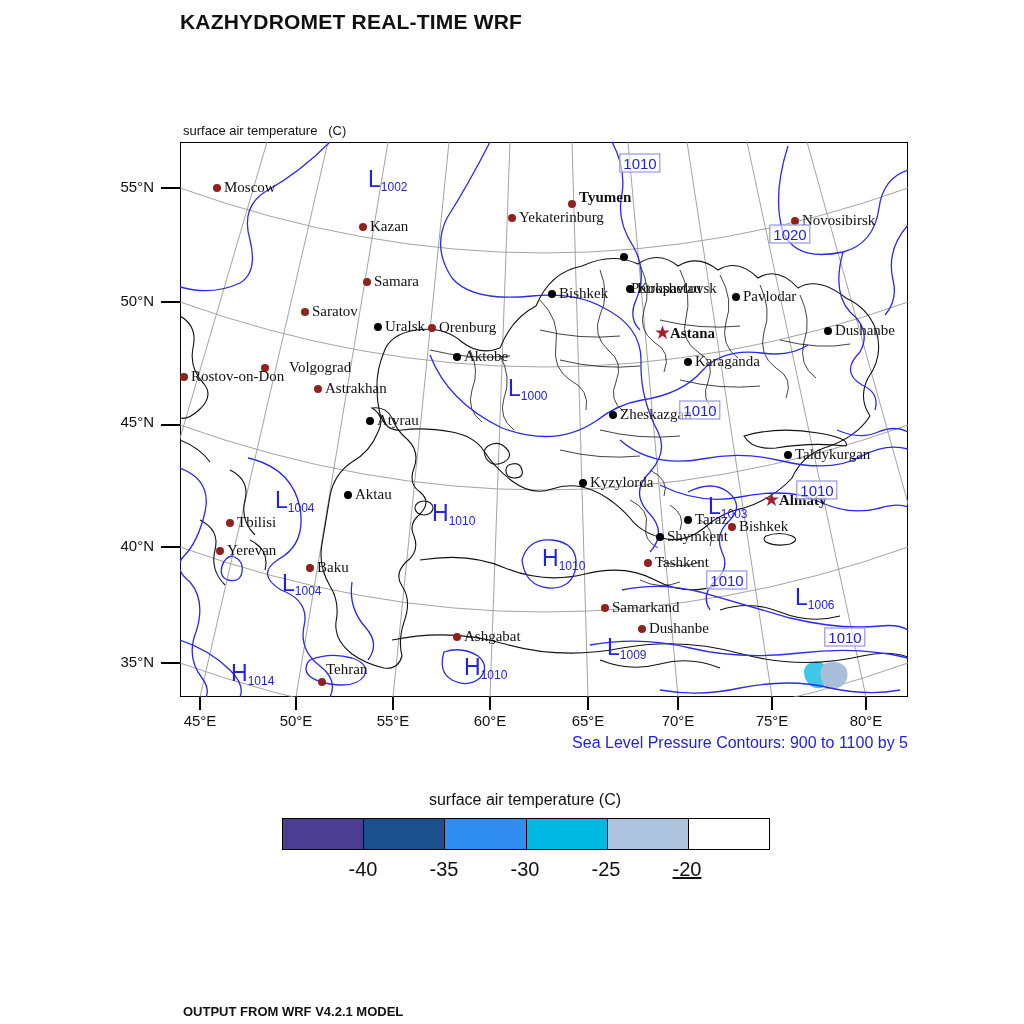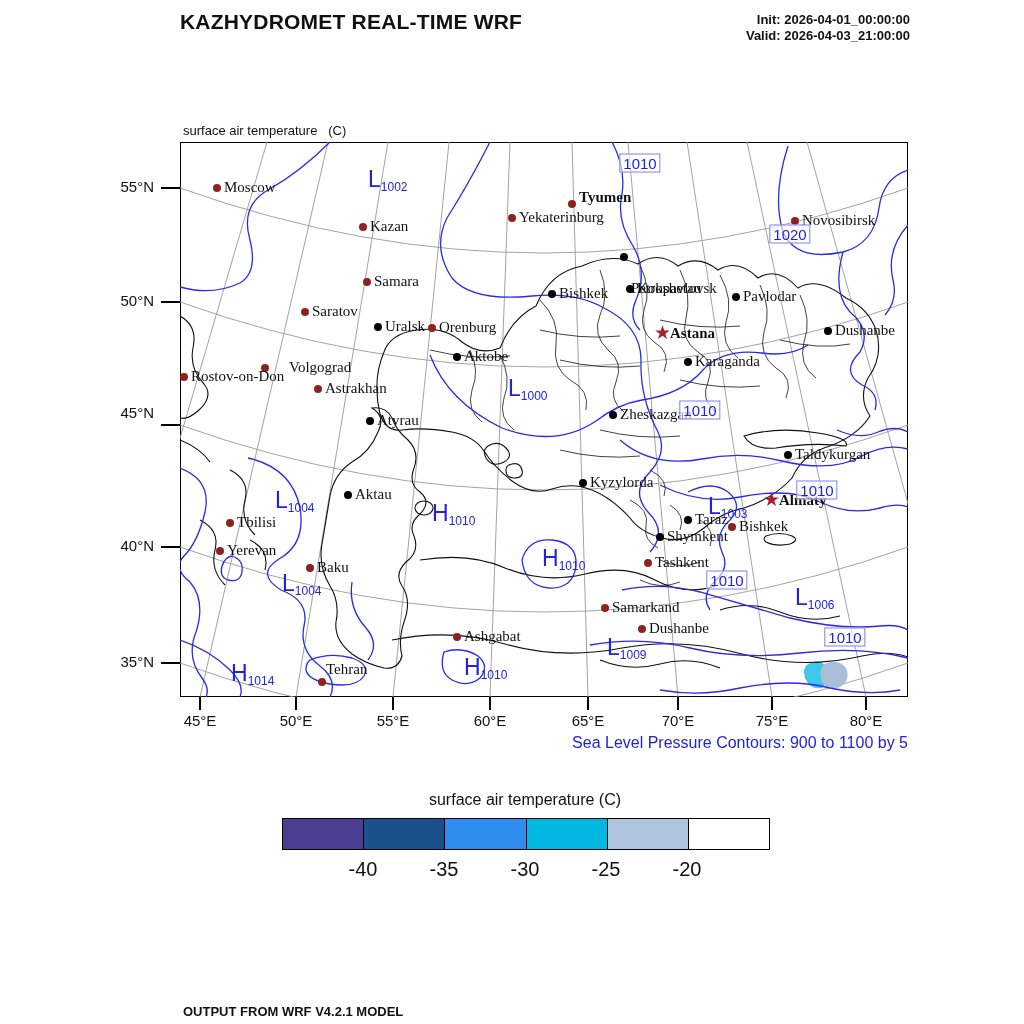--- a/index.html
+++ b/index.html
@@ -32,24 +32,20 @@
   .cbar-tick{font-size:20px;transform:translateX(-50%);}
   #footer{left:183px;top:969px;font-size:13px;font-weight:bold;line-height:17px;white-space:pre;}
 </style>
 </head>
 <body>
 
 <div id="page">
 
   <div class="abs" id="title">KAZHYDROMET REAL-TIME WRF</div>
 
-  <div class="abs" id="initvalid">
-    <div>Init: 2026-04-01_00:00:00</div>
-    <div>Valid: 2026-04-03_21:00:00</div>
-  </div>
 
   <div class="abs" id="fieldlabels">
     <div>surface air temperature   (C)</div>
     <div>Sea Level Pressure   (hPa)</div>
   </div>
 
   <div class="abs" id="mapframe"></div>
 
   <svg class="abs" id="mapsvg" width="728" height="555" viewBox="180 142 728 555">
 
@@ -165,21 +161,21 @@
   <div class="abs" id="footer">
     <div>OUTPUT FROM WRF V4.2.1 MODEL</div>
     
   </div>
 
 <div class="abs tickH" style="top: 187.2px;"></div>
     <div class="abs lat-label" style="top: 178px;">55°N</div>
     <div class="abs tickH" style="top: 301.2px;"></div>
     <div class="abs lat-label" style="top: 292px;">50°N</div>
     <div class="abs tickH" style="top: 424.2px;"></div>
-    <div class="abs lat-label" style="top: 404px;">45°N</div>
+    <div class="abs lat-label" style="top: 413px;">45°N</div>
     <div class="abs tickH" style="top: 546.2px;"></div>
     <div class="abs lat-label" style="top: 537px;">40°N</div>
     <div class="abs tickH" style="top: 662.2px;"></div>
     <div class="abs lat-label" style="top: 653px;">35°N</div>
     <div class="abs tickV" style="left: 199.2px;"></div>
     <div class="abs lon-label" style="left: 170px;">45°E</div>
     <div class="abs tickV" style="left: 295.2px;"></div>
     <div class="abs lon-label" style="left: 266px;">50°E</div>
     <div class="abs tickV" style="left: 392.2px;"></div>
     <div class="abs lon-label" style="left: 363px;">55°E</div>
@@ -281,14 +277,14 @@
     <div class="abs pbox" style="left: 727px; top: 580px;">1010</div>
     <div class="abs plab" style="left: 795px; top: 586px;"><span class="big">L</span><sub>1006</sub></div>
     <div class="abs pbox" style="left: 845px; top: 637px;">1010</div>
     <div class="abs plab" style="left: 607px; top: 636px;"><span class="big">L</span><sub>1009</sub></div>
     <div class="abs plab" style="left: 464px; top: 656px;"><span class="big">H</span><sub>1010</sub></div>
     <div class="abs plab" style="left: 231px; top: 662px;"><span class="big">H</span><sub>1014</sub></div>
     <div class="abs cbar-tick" style="left: 363px; top: 858px;">-40</div>
     <div class="abs cbar-tick" style="left: 444px; top: 858px;">-35</div>
     <div class="abs cbar-tick" style="left: 525px; top: 858px;">-30</div>
     <div class="abs cbar-tick" style="left: 606px; top: 858px;">-25</div>
-    <div class="abs cbar-tick" style="left: 687px; top: 858px;">-20</div>
+    <div class="abs cbar-tick" style="left: 687px; top: 858px; text-decoration: underline;">-20</div>
   </div>
 
 </body></html>

